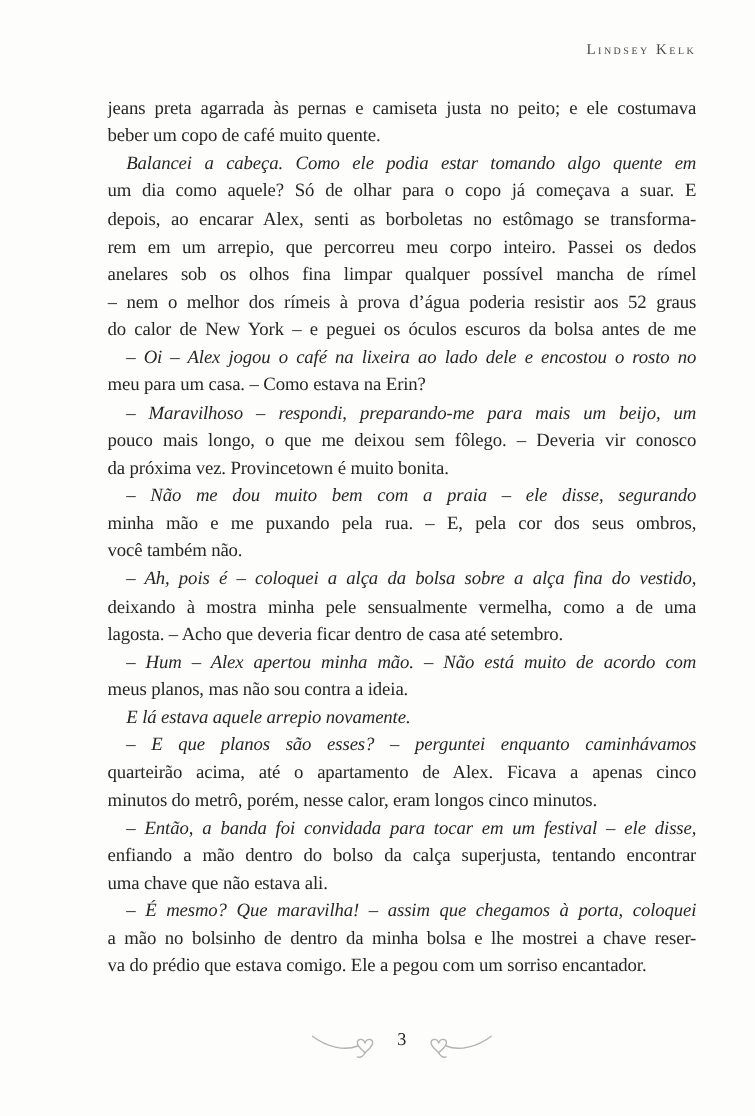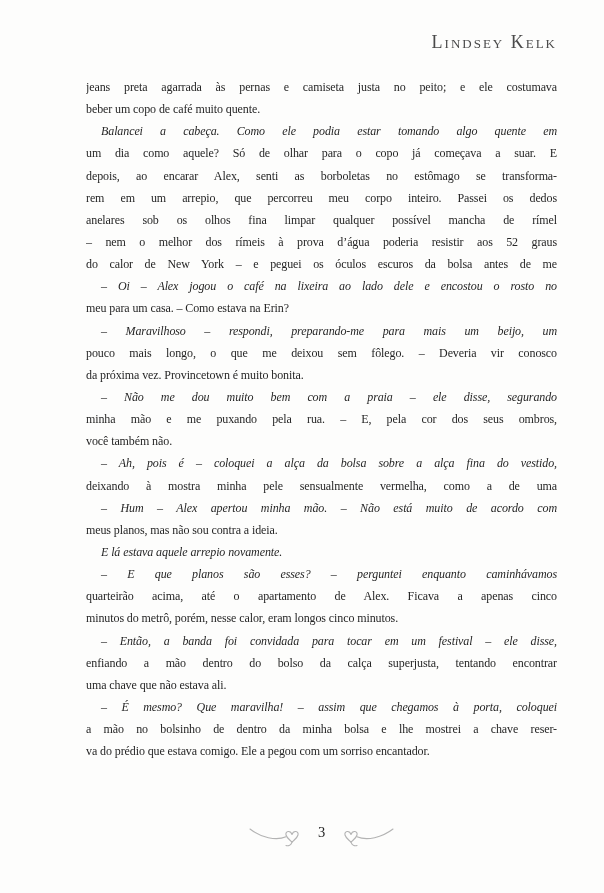--- a/index.html
+++ b/index.html
@@ -18,31 +18,31 @@
     overflow: hidden;
   }
   .running-header {
     position: absolute;
     top: 32px;
     left: 86px;
     width: 471px;
     text-align: right;
     font-variant: small-caps;
     letter-spacing: 2px;
-    font-size: 18px;
+    font-size: 12px;
     color: var(--header-color, #4a4a4a);
   }
   .body-text {
     position: absolute;
     top: 76px;
     left: 86px;
     width: 471px;
   }
   .line {
-    font-size: 12px;
+    font-size: 15px;
     line-height: 22.15px;
     height: 22.15px;
     overflow: hidden;
     letter-spacing: -0.1px;
     text-align: justify;
     text-align-last: justify;
   }
   .line.last {
     text-align-last: left;
   }
@@ -97,20 +97,21 @@
       <div class="line indent">– Oi – Alex jogou o café na lixeira ao lado dele e encostou o rosto no</div>
       <div class="line last">meu para um casa. – Como estava na Erin?</div>
       <div class="line indent">– Maravilhoso – respondi, preparando-me para mais um beijo, um</div>
       <div class="line">pouco mais longo, o que me deixou sem fôlego. – Deveria vir conosco</div>
       <div class="line last">da próxima vez. Provincetown é muito bonita.</div>
       <div class="line indent">– Não me dou muito bem com a praia – ele disse, segurando</div>
       <div class="line">minha mão e me puxando pela rua. – E, pela cor dos seus ombros,</div>
       <div class="line last">você também não.</div>
       <div class="line indent">– Ah, pois é – coloquei a alça da bolsa sobre a alça fina do vestido,</div>
       <div class="line">deixando à mostra minha pele sensualmente vermelha, como a de uma</div>
+      <div class="line last">lagosta. – Acho que deveria ficar dentro de casa até setembro.</div>
       <div class="line indent">– Hum – Alex apertou minha mão. – Não está muito de acordo com</div>
       <div class="line last">meus planos, mas não sou contra a ideia.</div>
       <div class="line last indent">E lá estava aquele arrepio novamente.</div>
       <div class="line indent">– E que planos são esses? – perguntei enquanto caminhávamos</div>
       <div class="line">quarteirão acima, até o apartamento de Alex. Ficava a apenas cinco</div>
       <div class="line last">minutos do metrô, porém, nesse calor, eram longos cinco minutos.</div>
       <div class="line indent">– Então, a banda foi convidada para tocar em um festival – ele disse,</div>
       <div class="line">enfiando a mão dentro do bolso da calça superjusta, tentando encontrar</div>
       <div class="line last">uma chave que não estava ali.</div>
       <div class="line indent">– É mesmo? Que maravilha! – assim que chegamos à porta, coloquei</div>

